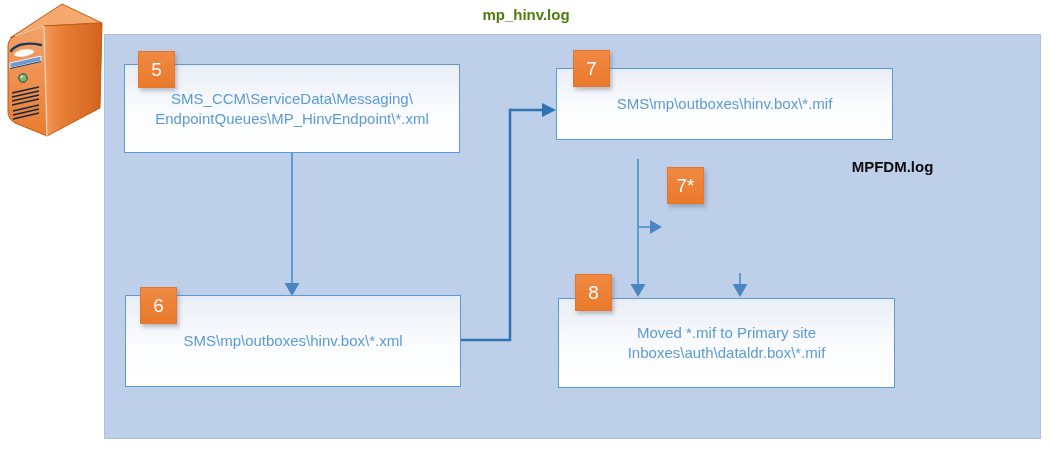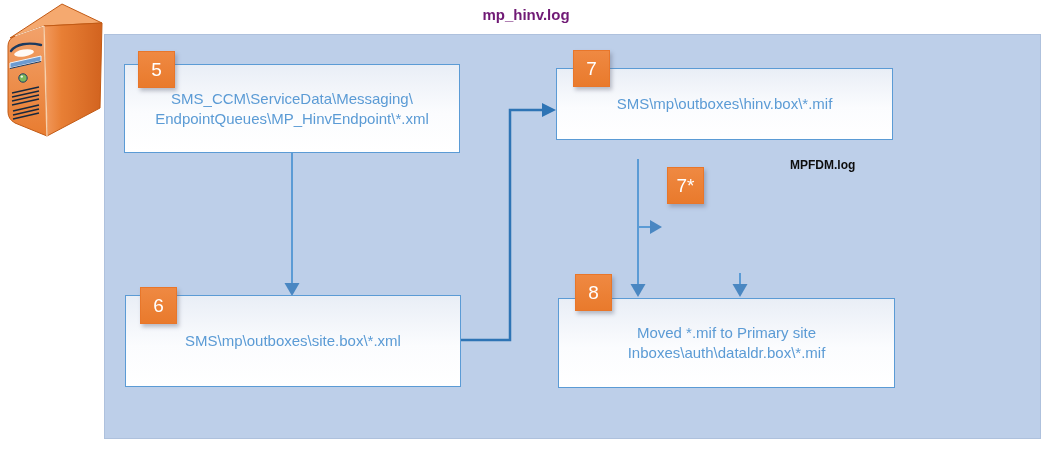--- a/index.html
+++ b/index.html
@@ -2,25 +2,25 @@
 <html><head>
 <meta charset="utf-8">
 <style>
   html,body{margin:0;padding:0;background:#ffffff;}
   .canvas{
     position:relative;width:1051px;height:450px;overflow:hidden;
     font-family:"Liberation Sans",sans-serif;background:#ffffff;
   }
   .diagram-title{
     position:absolute;left:376px;top:6px;width:300px;
-    text-align:center;font-size:15px;font-weight:bold;color:#701a75;
+    text-align:center;font-size:15px;font-weight:bold;color:#4d7c0f;
   }
   .mpfdm-title{
     position:absolute;left:790px;top:158px;width:205px;
-    font-size:12px;font-weight:bold;color:#0d0d0d;
+    text-align:center;font-size:15px;font-weight:bold;color:#0d0d0d;
   }
   .scope{
     position:absolute;left:104px;top:34px;width:937px;height:405px;
     background:#bdcfe9;border:1px solid #aec1dd;box-sizing:border-box;
   }
   .overlay{position:absolute;left:0;top:0;width:1051px;height:450px;pointer-events:none;}
   .fbox{
     position:absolute;box-sizing:border-box;
     border:1.5px solid #5b9bd5;
     background:linear-gradient(180deg,#e9eef6 0%,#fbfcfe 55%,#ffffff 100%);
@@ -130,21 +130,21 @@
 
   <div class="fbox box7">
     <div class="ftext">
       <span>SMS\mp\outboxes\hinv.box\*.mif</span>
     </div>
   </div>
 
 
   <div class="fbox box6">
     <div class="ftext">
-      <span>SMS\mp\outboxes\site.box\*.xml</span>
+      <span>SMS\mp\outboxes\hinv.box\*.xml</span>
     </div>
   </div>
 
   <div class="fbox box8">
     <div class="ftext">
       <span>Moved *.mif to Primary site</span><br>
       <span>Inboxes\auth\dataldr.box\*.mif</span>
     </div>
   </div>
 

